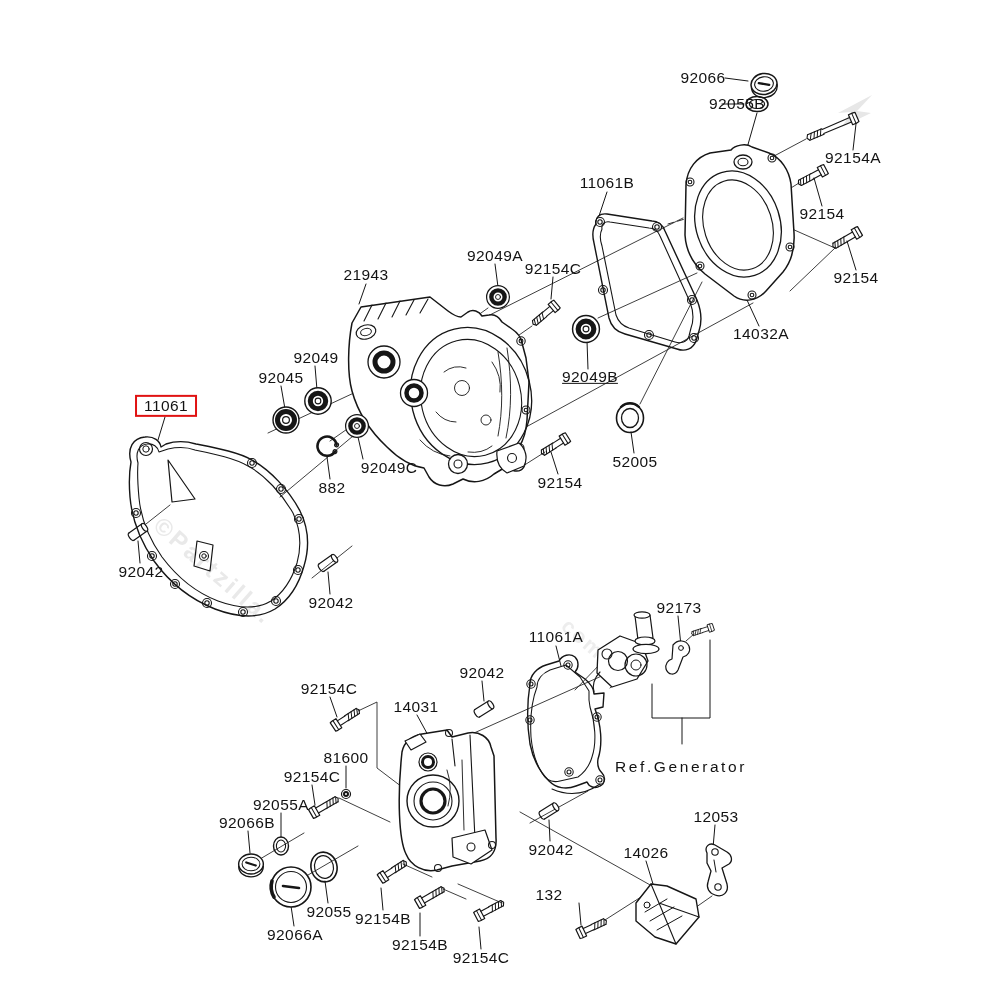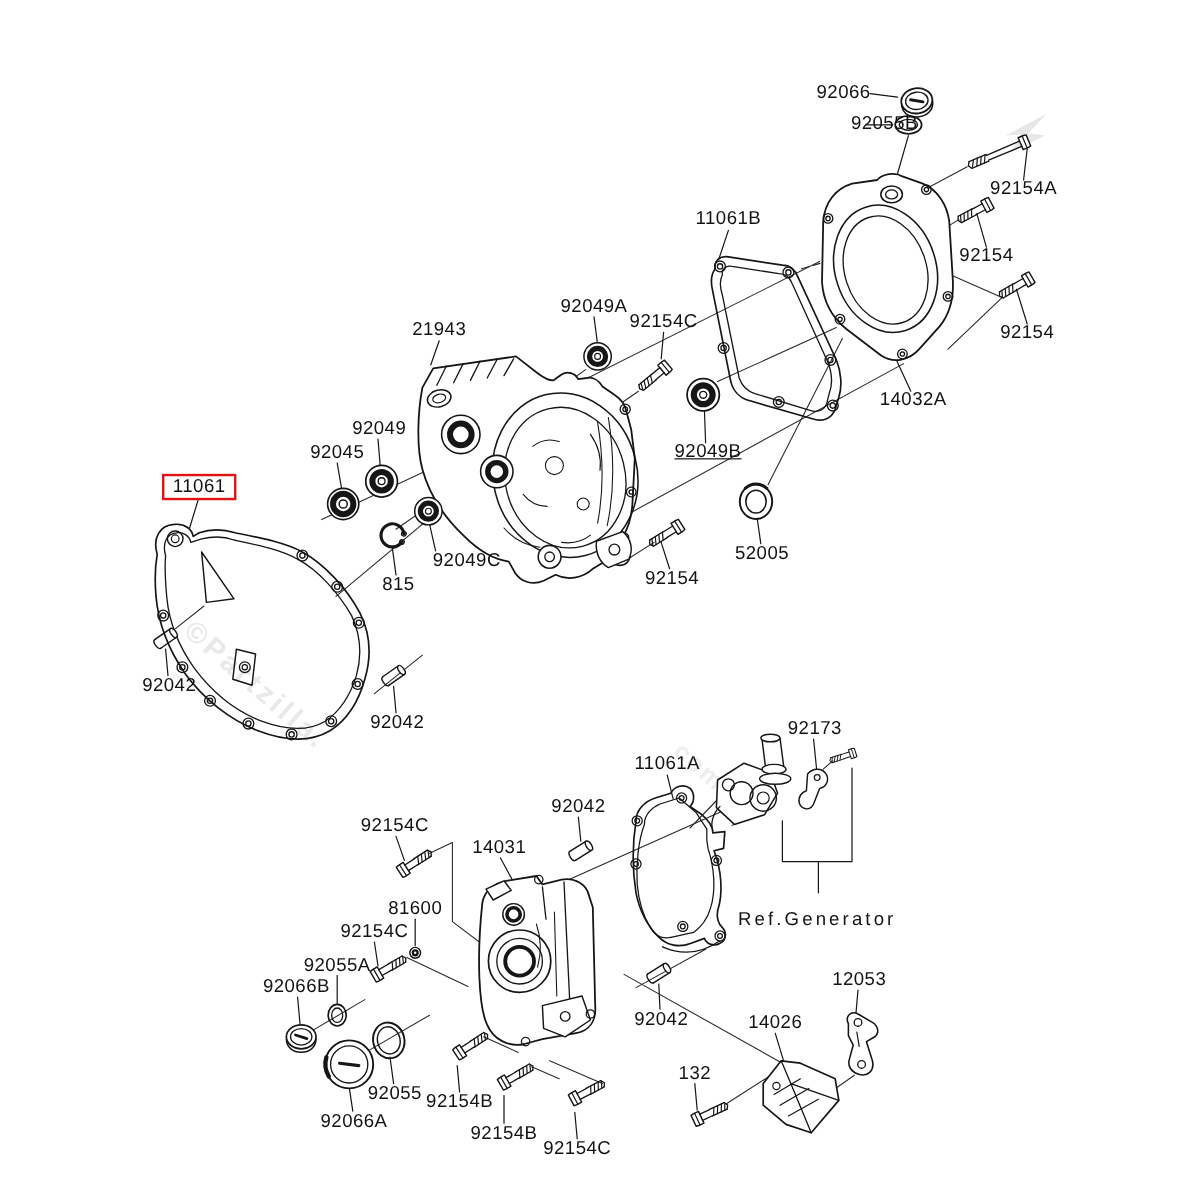--- a/index.html
+++ b/index.html
@@ -433,37 +433,37 @@
     <div class="part-label" style="left: 761px; top: 334px;">14032A</div>
     <div class="part-label" style="left: 607px; top: 183px;">11061B</div>
     <div class="part-label" style="left: 495px; top: 256px;">92049A</div>
     <div class="part-label" style="left: 553px; top: 269px;">92154C</div>
     <div class="part-label" style="left: 366px; top: 275px;">21943</div>
     <div class="part-label" style="left: 316px; top: 358px;">92049</div>
     <div class="part-label" style="left: 281px; top: 378px;">92045</div>
     <div class="part-label" style="left: 590px; top: 377px; text-decoration: underline;">92049B</div>
     <div class="part-label boxed" style="left: 166px; top: 406px; border-color: rgb(224, 18, 18);">11061</div>
     <div class="part-label" style="left: 360px; top: 468px; margin-left: 29px;">92049C</div>
-    <div class="part-label" style="left: 332px; top: 488px;">815</div>
+    <div class="part-label" style="left: 332px; top: 488px;">882</div>
     <div class="part-label" style="left: 635px; top: 462px;">52005</div>
     <div class="part-label" style="left: 560px; top: 483px;">92154</div>
     <div class="part-label" style="left: 141px; top: 572px;">92042</div>
     <div class="part-label" style="left: 331px; top: 603px;">92042</div>
     <div class="part-label" style="left: 679px; top: 608px;">92173</div>
     <div class="part-label" style="left: 556px; top: 637px;">11061A</div>
     <div class="part-label" style="left: 482px; top: 673px;">92042</div>
     <div class="part-label" style="left: 416px; top: 707px;">14031</div>
     <div class="part-label" style="left: 329px; top: 689px;">92154C</div>
     <div class="part-label" style="left: 346px; top: 758px;">81600</div>
     <div class="part-label" style="left: 312px; top: 777px;">92154C</div>
     <div class="part-label" style="left: 281px; top: 805px;">92055A</div>
     <div class="part-label" style="left: 247px; top: 823px;">92066B</div>
     <div class="part-label spaced" style="left: 681px; top: 755px;">Ref.Generator</div>
     <div class="part-label" style="left: 716px; top: 817px;">12053</div>
     <div class="part-label" style="left: 551px; top: 850px;">92042</div>
     <div class="part-label" style="left: 646px; top: 853px;">14026</div>
-    <div class="part-label" style="left: 579px; top: 895px;">132</div>
+    <div class="part-label" style="left: 549px; top: 895px;">132</div>
     <div class="part-label" style="left: 295px; top: 935px;">92066A</div>
     <div class="part-label" style="left: 329px; top: 912px;">92055</div>
     <div class="part-label" style="left: 383px; top: 919px;">92154B</div>
     <div class="part-label" style="left: 420px; top: 945px;">92154B</div>
     <div class="part-label" style="left: 481px; top: 958px;">92154C</div>
   </div>
 
 </body></html>

